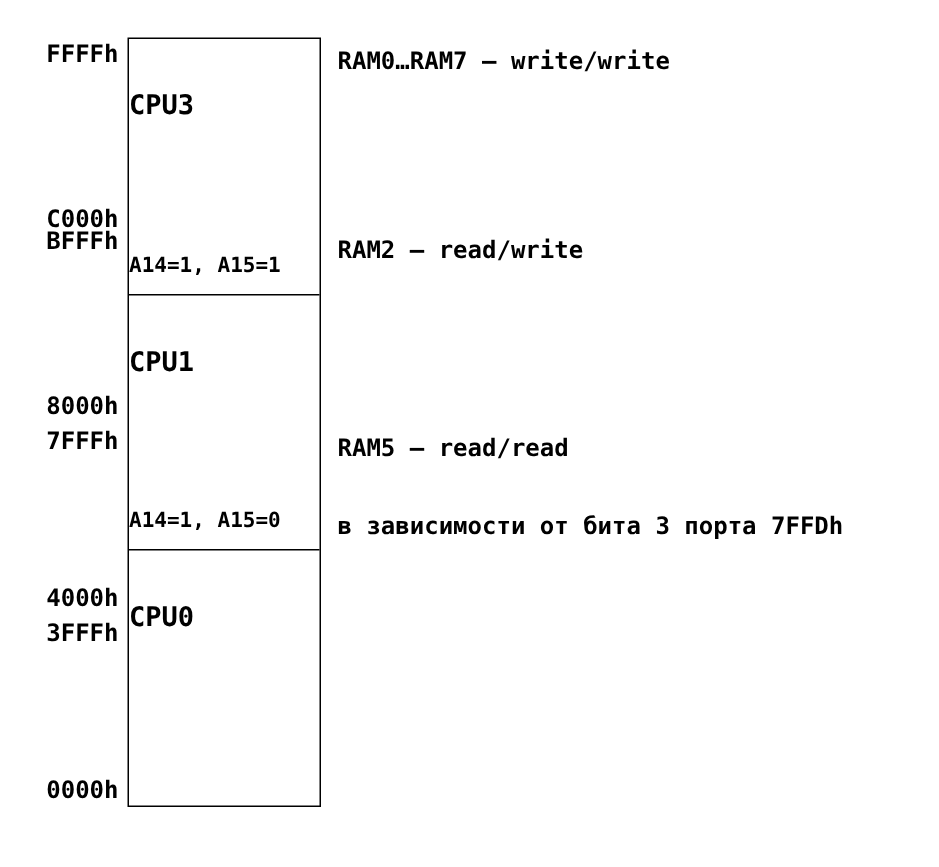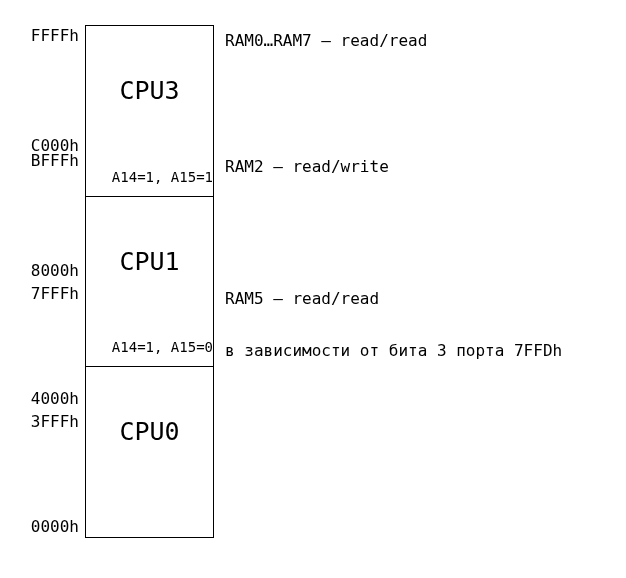--- a/index.html
+++ b/index.html
@@ -8,20 +8,21 @@
     background: #ffffff;
   }
   .canvas {
     position: relative;
     width: 626px;
     height: 578px;
     background: #ffffff;
     color: #000000;
     font-family: "DejaVu Sans Mono", "Liberation Mono", monospace;
     overflow: hidden;
+    font-weight: bold;
   }
   
   .membox {
     position: absolute;
     left: 85px;
     top: 25px;
     width: 127px;
     height: 511px;
     border: 1px solid #000000;
     display: flex;
@@ -29,33 +30,32 @@
     box-sizing: content-box;
   }
   .section {
     position: relative;
     flex: 1 1 0;
   }
   .section + .section {
     border-top: 1px solid #000000;
   }
   .cpu {
-    margin-top: 52px;
-    text-align: center;
-    font-size: 25px;
+    margin-top: 32px;
+    font-size: 18px;
     line-height: 25px;
     letter-spacing: 0px;
     white-space: nowrap;
   }
   .bits {
     position: absolute;
     bottom: 12px;
     left: 0;
     right: 0;
-    text-align: right;
+    text-align: left;
     font-size: 14px;
     line-height: 14px;
     white-space: nowrap;
   }
   
   .addr {
     position: absolute;
     left: 0;
     width: 79px;
     text-align: right;
@@ -93,18 +93,18 @@
     </div>
     <div class="section">
       <div class="cpu">CPU1</div>
       <div class="bits">A14=1, A15=0</div>
     </div>
     <div class="section">
       <div class="cpu">CPU0</div>
     </div>
   </div>
 
-  <div class="note" style="top:33px">RAM0…RAM7 – read/read</div>
+  <div class="note" style="top:33px">RAM0…RAM7 – write/write</div>
   <div class="note" style="top:159px">RAM2 – read/write</div>
   <div class="note" style="top:291px">RAM5 – read/read</div>
   <div class="note" style="top:343px">в зависимости от бита 3 порта 7FFDh</div>
 
 </div>
 
 </body></html>

